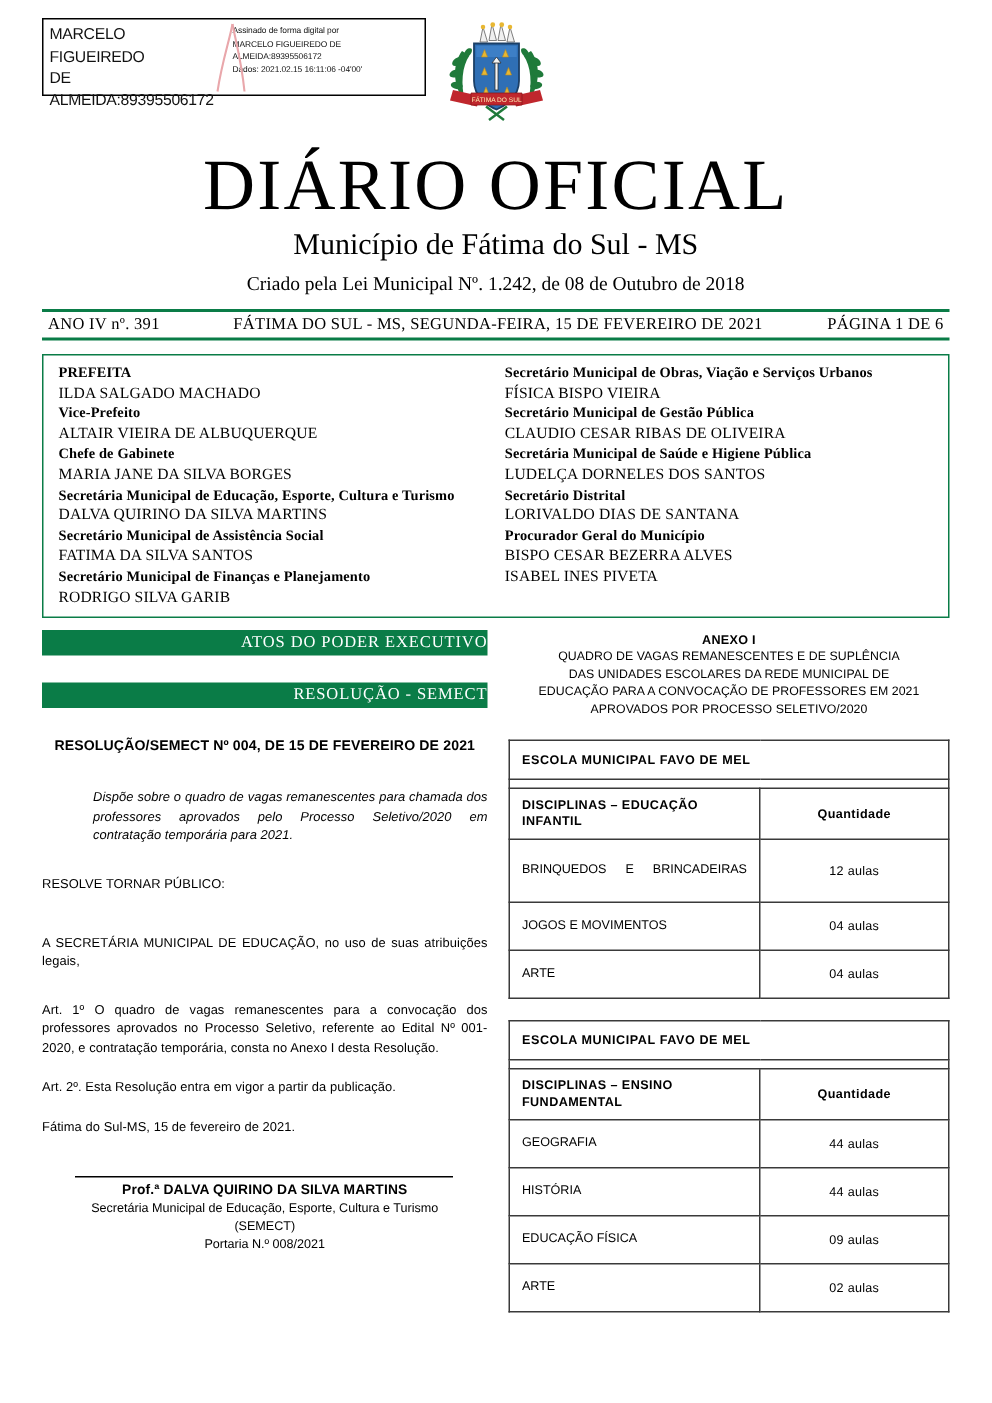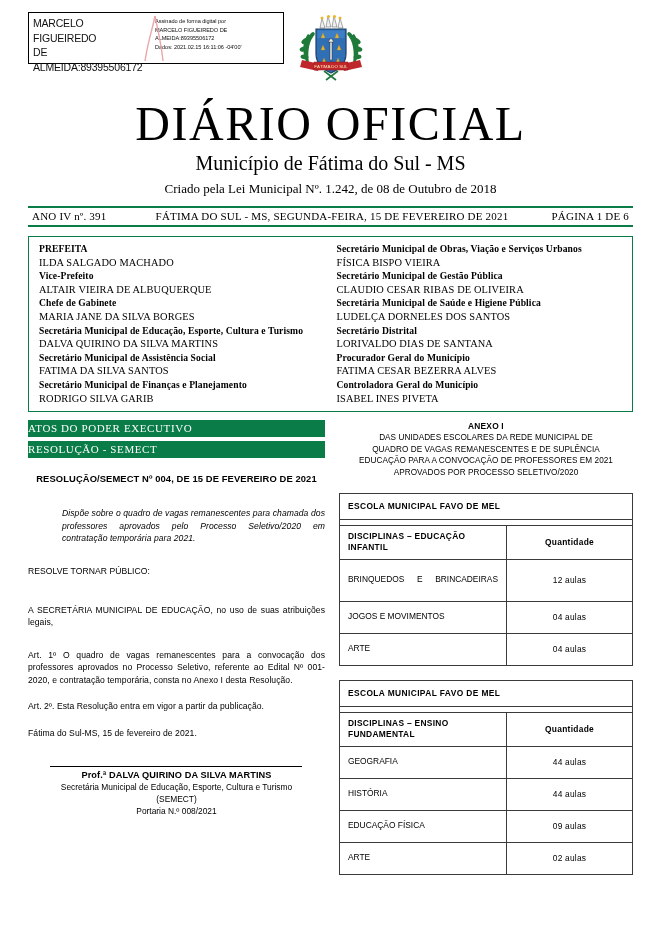--- a/index.html
+++ b/index.html
@@ -159,27 +159,27 @@
     margin-top: 8px;
     display: flex;
     gap: 14px;
   }
   .col-left { width: 299px; }
   .col-right { width: 296px; }
 
   .green-banner {
     background: #0a7c47;
     color: #ffffff;
-    text-align: left;
+    text-align: right;
     font-family: "Liberation Serif", serif;
     font-size: 11px;
     letter-spacing: 0.6px;
     line-height: 14px;
     padding: 1px 0 2px 0;
-    margin-bottom: 4px;
+    margin-bottom: 18px;
   }
 
   .res-title {
     font-family: "Liberation Sans", sans-serif;
     font-weight: bold;
     font-size: 9.4px;
     line-height: 13px;
     text-align: center;
     margin-top: 14px;
     letter-spacing: 0.1px;
@@ -407,22 +407,21 @@
     <div class="officials-col right">
       <div class="role">Secretário Municipal de Obras, Viação e Serviços Urbanos</div>
       <div class="person">FÍSICA BISPO VIEIRA</div>
       <div class="role">Secretário Municipal de Gestão Pública</div>
       <div class="person">CLAUDIO CESAR RIBAS DE OLIVEIRA</div>
       <div class="role">Secretária Municipal de Saúde e Higiene Pública</div>
       <div class="person">LUDELÇA DORNELES DOS SANTOS</div>
       <div class="role">Secretário Distrital</div>
       <div class="person">LORIVALDO DIAS DE SANTANA</div>
       <div class="role">Procurador Geral do Município</div>
-      <div class="person">FATIMA CESAR BEZERRA ALVES</div>
-      <div class="role">Controladora Geral do Município</div>
+      <div class="person">BISPO CESAR BEZERRA ALVES</div>
       <div class="person">ISABEL INES PIVETA</div>
     </div>
   </div>
 
   <div class="body-cols">
 
     <div class="col-left">
       <div class="green-banner">ATOS DO PODER EXECUTIVO</div>
       <div class="green-banner">RESOLUÇÃO - SEMECT</div>
 
@@ -438,22 +437,22 @@
         <div class="sign-rule"></div>
         <div class="sign-name">Prof.ª DALVA QUIRINO DA SILVA MARTINS</div>
         <div class="sign-role">Secretária Municipal de Educação, Esporte, Cultura e Turismo</div>
         <div class="sign-role">(SEMECT)</div>
         <div class="sign-role">Portaria N.º 008/2021</div>
       </div>
     </div>
 
     <div class="col-right">
       <div class="annex-title">ANEXO I</div>
+      <div class="annex-sub">QUADRO DE VAGAS REMANESCENTES E DE SUPLÊNCIA</div>
       <div class="annex-sub">DAS UNIDADES ESCOLARES DA REDE MUNICIPAL DE</div>
-      <div class="annex-sub">QUADRO DE VAGAS REMANESCENTES E DE SUPLÊNCIA</div>
       <div class="annex-sub">EDUCAÇÃO PARA A CONVOCAÇÃO DE PROFESSORES EM 2021</div>
       <div class="annex-sub">APROVADOS POR PROCESSO SELETIVO/2020</div>
 
       <table class="school-table">
         <colgroup>
             <col style="width:57%">
             <col style="width:43%">
           </colgroup>
         <tbody>
           <tr>

